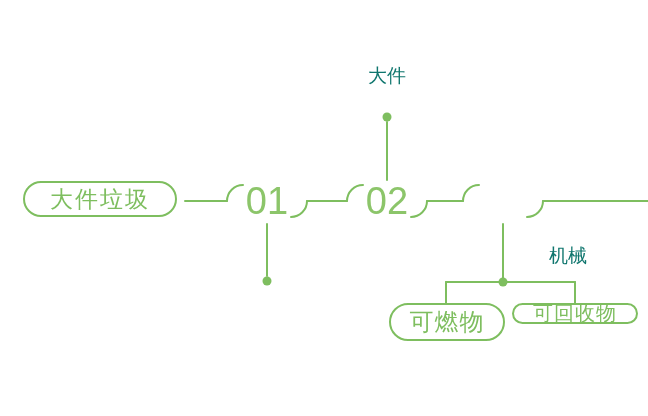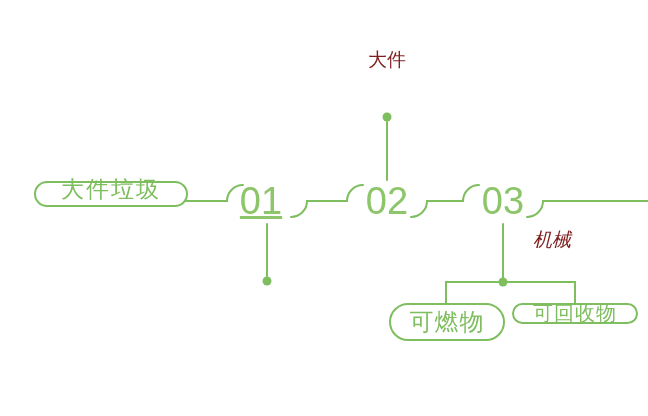--- a/index.html
+++ b/index.html
@@ -26,22 +26,22 @@
     border-radius: 999px;
     color: #7ebe5f;
     background: #ffffff;
     display: flex;
     align-items: center;
     justify-content: center;
     box-sizing: border-box;
     white-space: nowrap;
   }
   .pill.source {
-    left: 34px;  top: 181px;
-    width: 154px; height: 26px;
+    left: 23px;  top: 181px;
+    width: 154px; height: 36px;
     font-size: 23px;
     letter-spacing: 2px;
     align-items: flex-end;
   }
   .pill.out1 {
     left: 389px; top: 303px;
     width: 116px; height: 38px;
     font-size: 24px;
     letter-spacing: 1px;
   }
@@ -54,33 +54,34 @@
   .step-number {
     position: absolute;
     top: 177px;
     width: 84px;
     height: 48px;
     line-height: 48px;
     text-align: center;
     font-size: 38px;
     color: #8cc56a;
   }
-  #num1 { left: 219px; text-decoration: underline; }
+  #num1 { left: 225px; }
   #num2 { left: 345px; }
   #num3 { left: 461px; }
   .label {
     position: absolute;
-    color: #7f1d1d;
+    color: #0f766e;
     font-size: 19px;
     line-height: 27px;
+    margin-top: 16px;
   }
   .label.center { text-align: center; }
   #label-step1 { left: 227px; top: 296px; width: 80px; }
   #label-step2 { left: 347px; top: 46px;  width: 80px; }
-  #label-step3 { left: 517px; top: 226px; width: 70px; text-align: center; font-style: italic; }
+  #label-step3 { left: 517px; top: 226px; width: 70px; text-align: right; }
 </style>
 </head>
 <body>
 
 <div class="canvas">
 
   <svg class="svg-layer" width="648" height="416" viewBox="0 0 648 416">
     <g stroke="#7ebe5f" stroke-width="2" fill="none" stroke-linecap="round">
       <path d="M185,201 H227"></path>
       <path d="M227,201 A16,16 0 0 1 243,185"></path>
@@ -105,21 +106,20 @@
       <circle cx="503" cy="282" r="4.5"></circle>
     </g>
   </svg>
 
   <div class="pill source">
     <span>大件垃圾</span>
   </div>
 
   <div class="step-number" id="num1">01</div>
   <div class="step-number" id="num2">02</div>
-  <div class="step-number" id="num3">03</div>
 
 
   <div class="label center" id="label-step2">
     <div>大件</div>
   </div>
 
   <div class="label" id="label-step3">
     <div>机械</div>
   </div>
 

